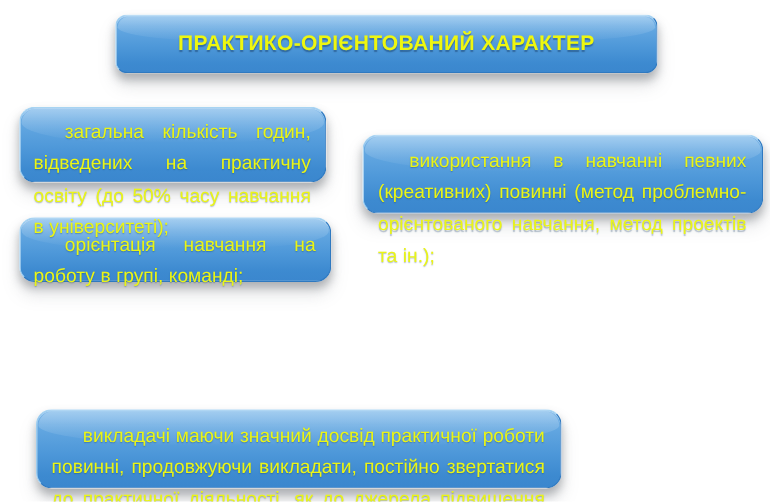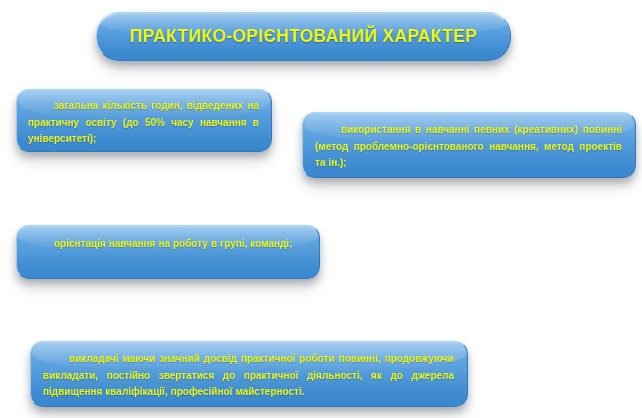--- a/index.html
+++ b/index.html
@@ -59,23 +59,23 @@
                  rgba(255,255,255,0.30) 0%,
                  rgba(255,255,255,0.10) 60%,
                  rgba(255,255,255,0.0) 100%);
     pointer-events: none;
   }
 
   
   .title-plaque {
     left: 96px;
     top: 12px;
-    width: 415px;
+    width: 452px;
     height: 49px;
-    border-radius: 23px;
+    border-radius: 10px;
     display: flex;
     align-items: center;
     justify-content: center;
   }
   .title-text {
     position: relative;
     z-index: 2;
     font-size: 17.5px;
     font-weight: bold;
     letter-spacing: 0.3px;
@@ -83,22 +83,22 @@
     color: #eef70f;
     white-space: nowrap;
     text-shadow: 0 1px 1px rgba(18, 52, 92, 0.45);
   }
 
   
   .body-text {
     position: relative;
     z-index: 2;
     display: block;
-    font-size: 10px;
-    font-weight: bold;
+    font-size: 16px;
+    font-weight: normal;
     line-height: 1.65;
     text-align: justify;
     text-align-last: left;
     text-indent: 26px;
     color: #eaf516;
     word-spacing: 0.2px;
   }
 
   #box-hours {
     left: 16px;
@@ -112,24 +112,23 @@
     left: 302px;
     top: 112px;
     width: 334px;
     height: 66px;
     padding: 9px 13px 8px 12px;
   }
 
   #box-teamwork {
     left: 16px;
     top: 181px;
-    width: 304px;
+    width: 260px;
     height: 54px;
     padding: 10px 12px 8px 11px;
-    margin-top: 44px;
   }
 
   #box-integration {
     left: 186px;
     top: 259px;
     width: 450px;
     height: 72px;
     padding: 9px 14px 8px 13px;
   }
 

